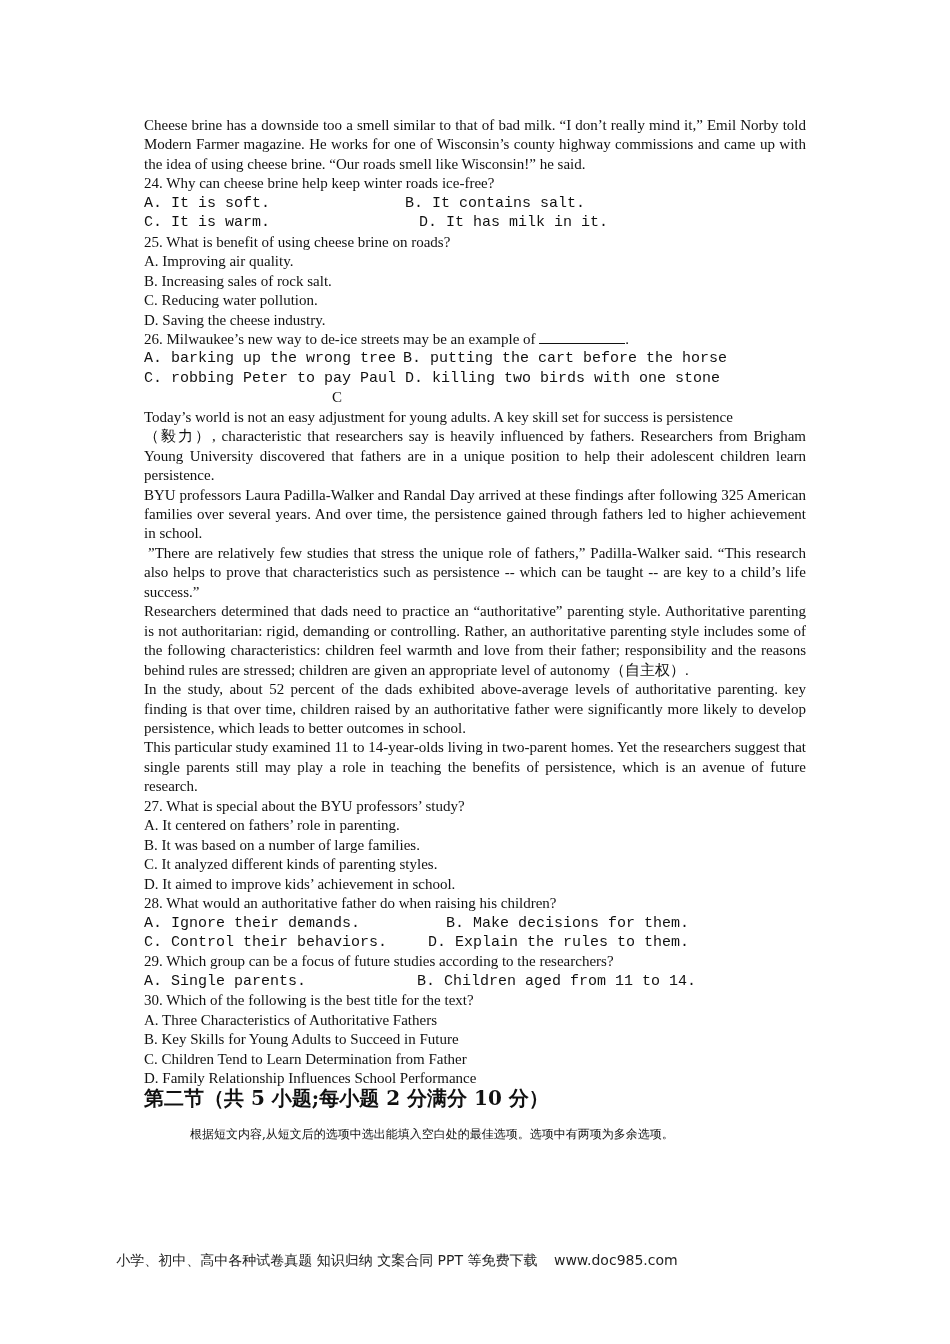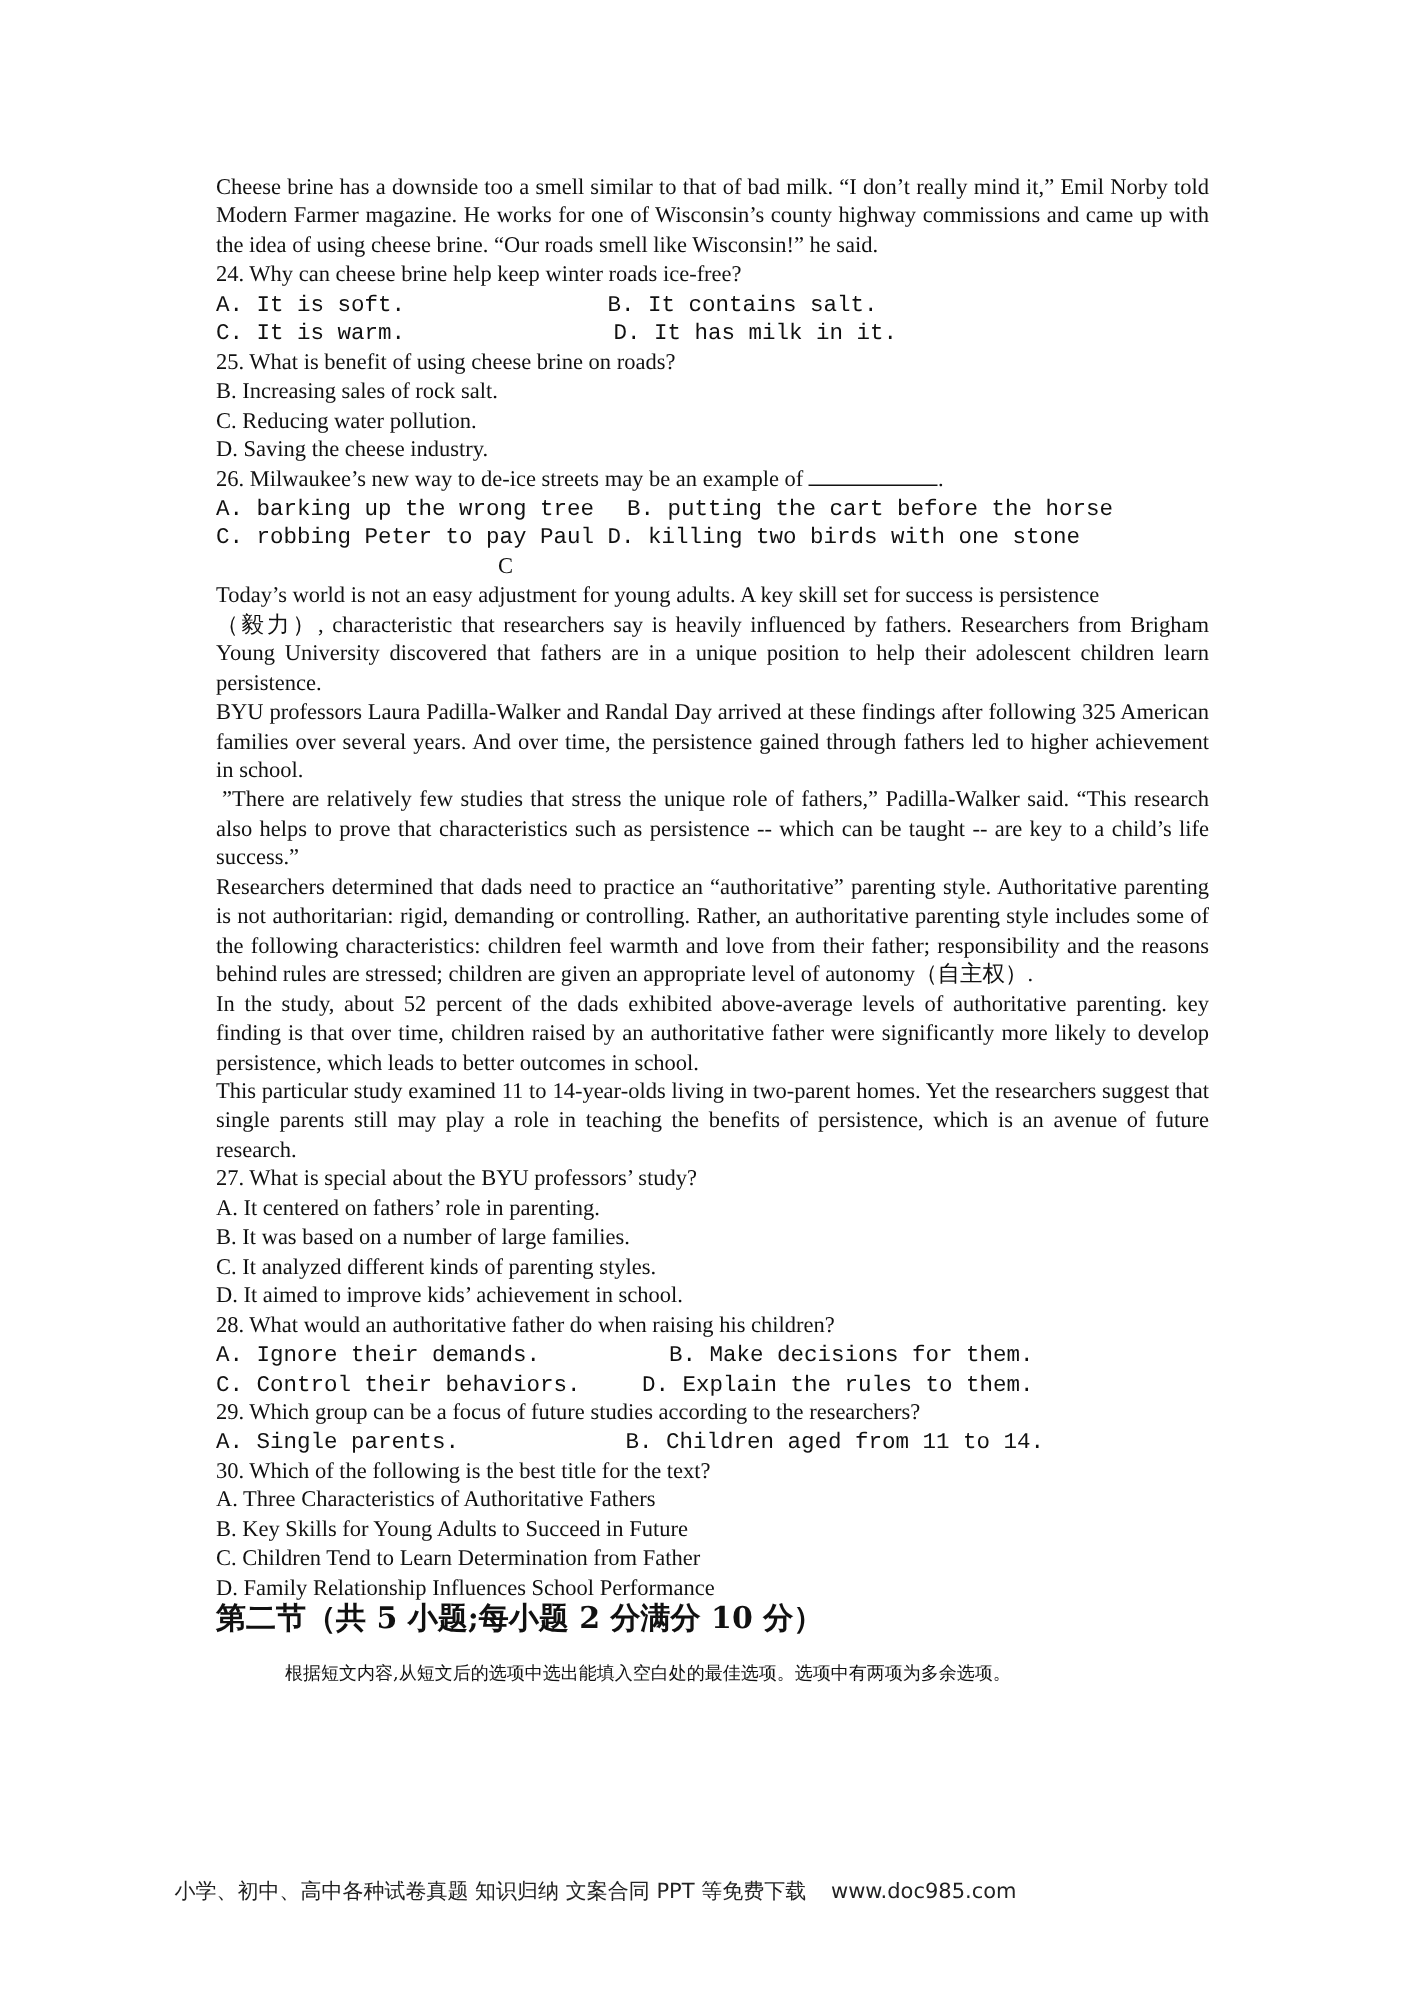--- a/index.html
+++ b/index.html
@@ -32,32 +32,33 @@
 
   <p class="p last">Cheese brine has a downside too a smell similar to that of bad milk. “I don’t really mind it,” Emil Norby told Modern Farmer magazine. He works for one of Wisconsin’s county highway commissions and came up with the idea of using cheese brine. “Our roads smell like Wisconsin!” he said.</p>
 
   <p class="line">24. Why can cheese brine help keep winter roads ice-free?</p>
   <div class="row">
     <span class="a">A. It is soft.</span>
     <span class="b" style="left:261px">B. It contains salt.</span>
   </div>
   <div class="row">
     <span class="a">C. It is warm.</span>
-    <span class="b" style="left:265px">D. It has milk in it.</span>
+    <span class="b" style="left:275px">D. It has milk in it.</span>
   </div>
 
   <p class="line">25. What is benefit of using cheese brine on roads?</p>
+  <p class="line">A. Improving air quality.</p>
   <p class="line">B. Increasing sales of rock salt.</p>
   <p class="line">C. Reducing water pollution.</p>
   <p class="line">D. Saving the cheese industry.</p>
 
   <p class="line"><span>26. Milwaukee’s new way to de-ice streets may be an example of</span> <span class="blank"></span><span>.</span></p>
   <div class="row">
     <span class="a">A. barking up the wrong tree</span>
-    <span class="b" style="left:274px">B. putting the cart before the horse</span>
+    <span class="b" style="left:259px">B. putting the cart before the horse</span>
   </div>
   <div class="row">
     <span class="a">C. robbing Peter to pay Paul</span>
     <span class="b" style="left:261px">D. killing two birds with one stone</span>
   </div>
 
   <p class="center-c">C</p>
   <p class="p last"><span>Today’s world is not an easy adjustment for young adults. A key skill set for success is persistence</span><br><span>（毅力）, characteristic that researchers say is heavily influenced by fathers. Researchers from Brigham Young University discovered that fathers are in a unique position to help their adolescent children learn persistence.</span></p>
   <p class="p last">BYU professors Laura Padilla-Walker and Randal Day arrived at these findings after following 325 American families over several years. And over time, the persistence gained through fathers led to higher achievement in school.</p>
   <p class="p last" style="text-indent:4px">”There are relatively few studies that stress the unique role of fathers,” Padilla-Walker said. “This research also helps to prove that characteristics such as persistence -- which can be taught -- are key to a child’s life success.”</p>

